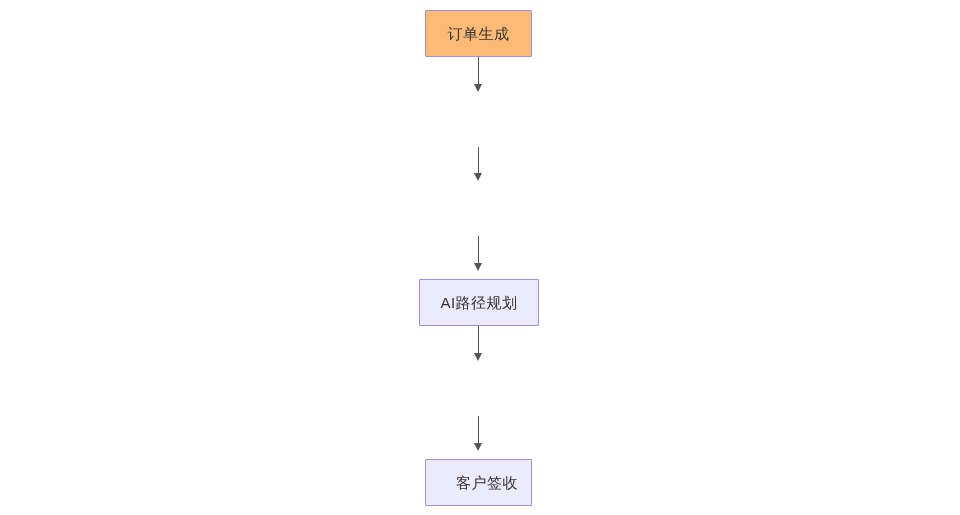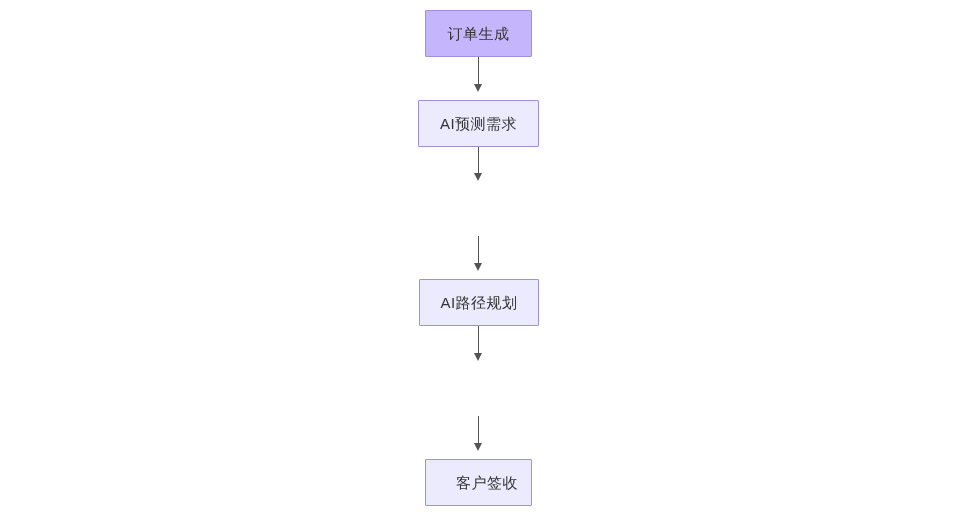--- a/index.html
+++ b/index.html
@@ -82,25 +82,22 @@
   </div>
   <div class="flow-edge" style="left: 478.5px; top: 326px;">
     <div class="edge-line" style="height: 28px; left: -0.8px; background: rgb(84, 84, 84);"></div>
     <div class="edge-arrow" style="left: -4.5px; top: 27px; border-top-color: rgb(84, 84, 84);"></div>
   </div>
   <div class="flow-edge" style="left: 478.5px; top: 416px;">
     <div class="edge-line" style="height: 28px; left: -0.8px; background: rgb(84, 84, 84);"></div>
     <div class="edge-arrow" style="left: -4.5px; top: 27px; border-top-color: rgb(84, 84, 84);"></div>
   </div>
 
-  <div class="flow-node" style="left: 425px; top: 10px; width: 107px; height: 47px; background: #c4b5fd; border-color: rgb(159, 143, 224); color: rgb(51, 51, 51);">
+  <div class="flow-node" style="left: 425px; top: 10px; width: 107px; height: 47px; background: #fdba74; border-color: rgb(159, 143, 224); color: rgb(51, 51, 51);">
     <span>订单生成</span>
-  </div>
-  <div class="flow-node" style="left: 418px; top: 100px; width: 121px; height: 47px; background: rgb(236, 234, 253); border-color: rgb(159, 143, 224); color: rgb(51, 51, 51);">
-    <span>AI预测需求</span>
   </div>
   <div class="flow-node" style="left: 419px; top: 279px; width: 120px; height: 47px; background: rgb(236, 234, 253); border-color: rgb(159, 143, 224); color: rgb(51, 51, 51);">
     <span>AI路径规划</span>
   </div>
   <div class="flow-node" style="left: 425px; top: 459px; width: 107px; height: 47px; background: rgb(236, 234, 253); border-color: rgb(159, 143, 224); color: rgb(51, 51, 51); padding-left: 17px;">
     <span>客户签收</span>
   </div>
 
 </div>
 

